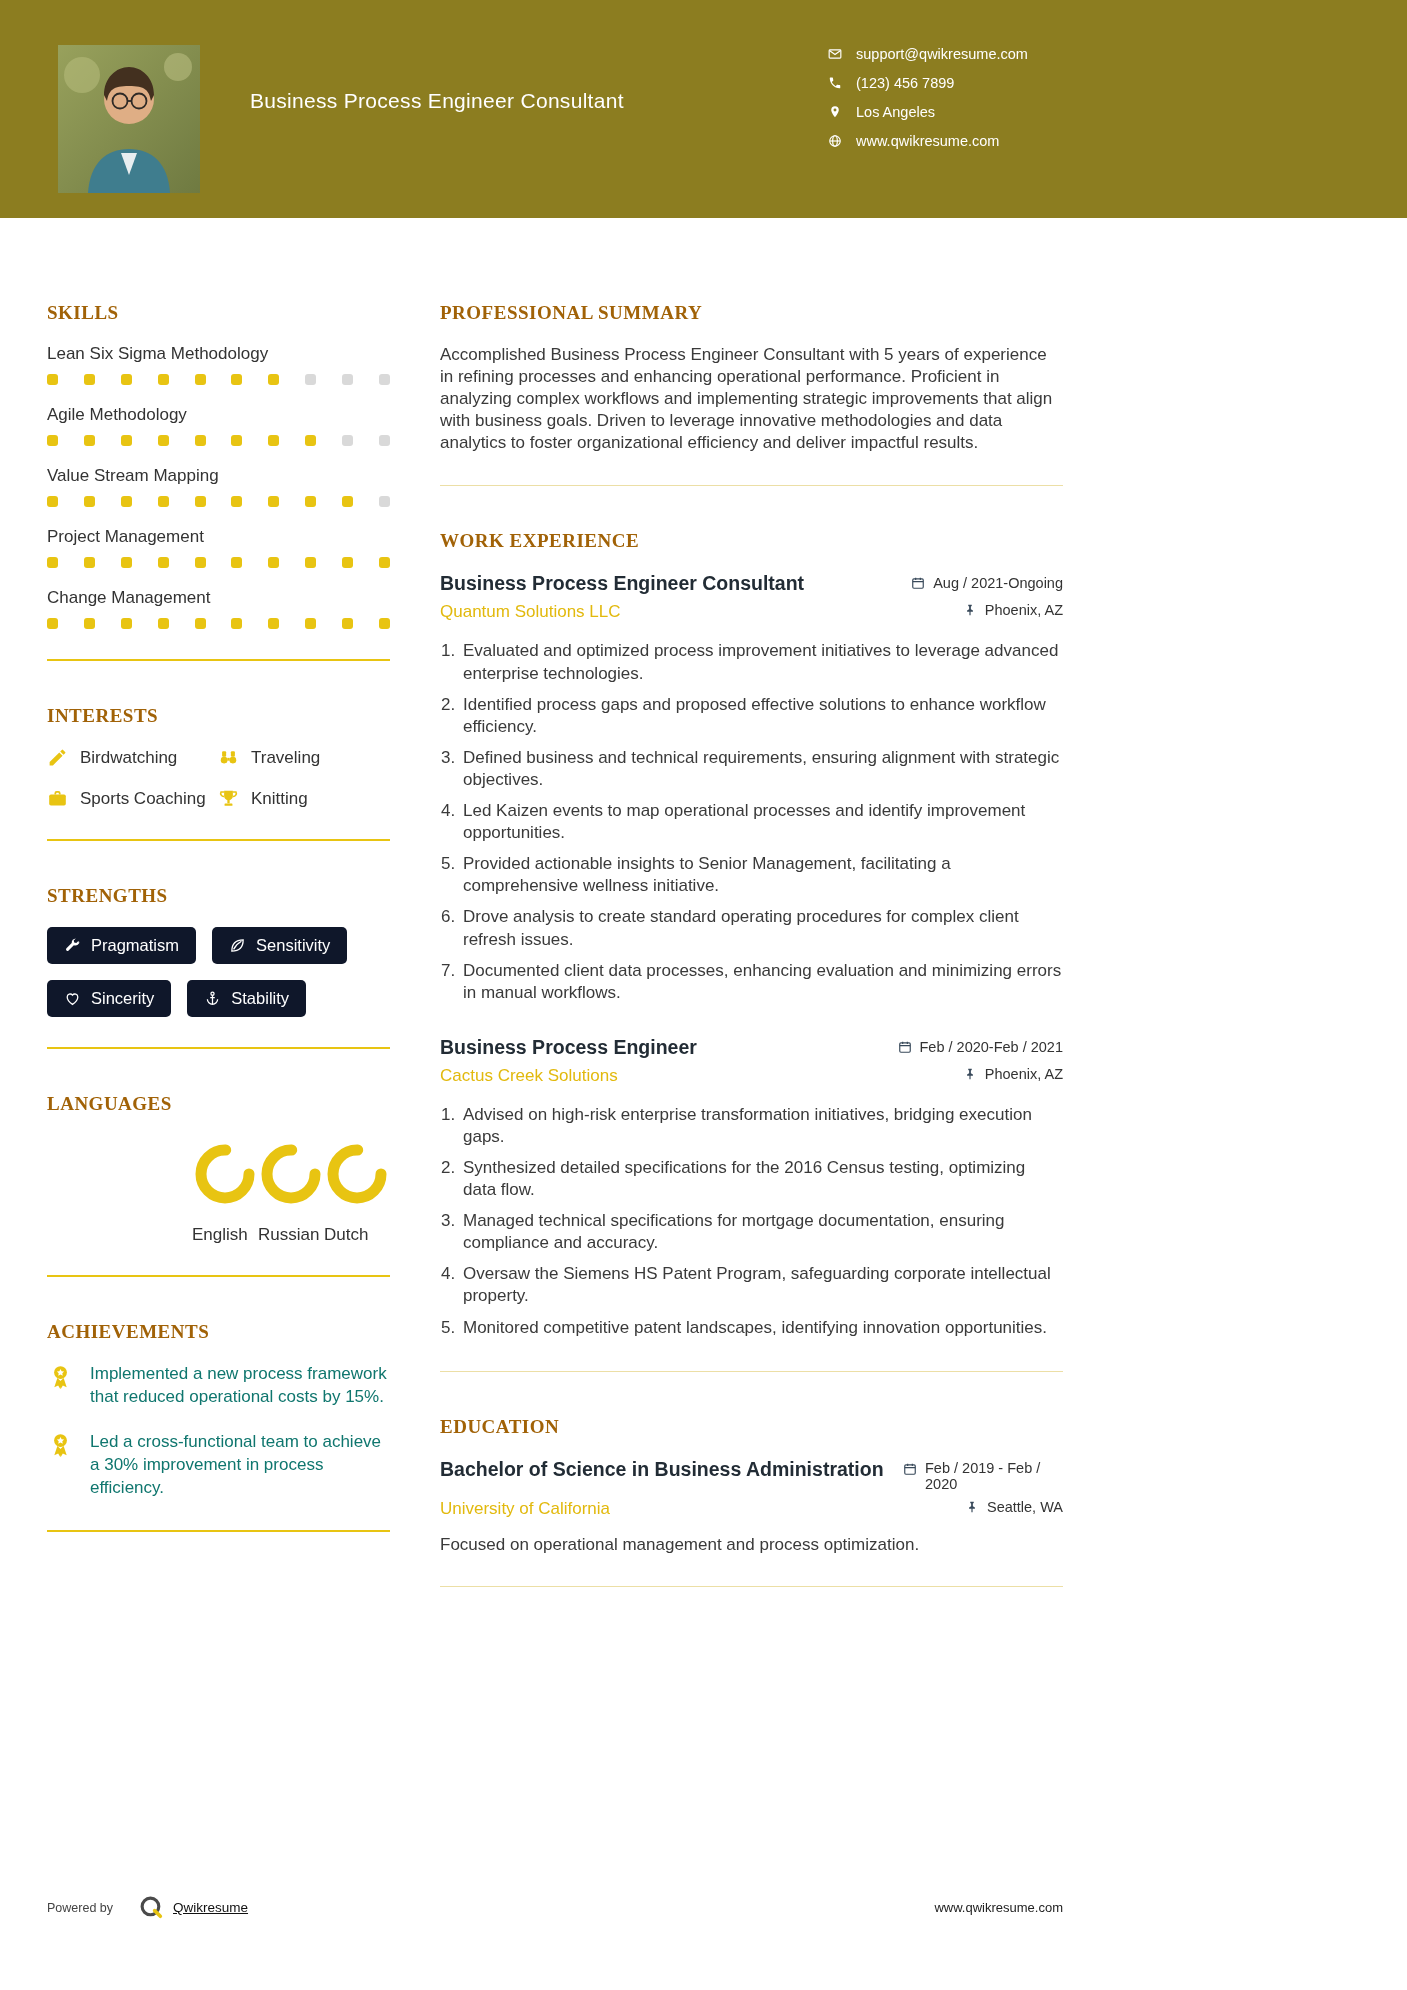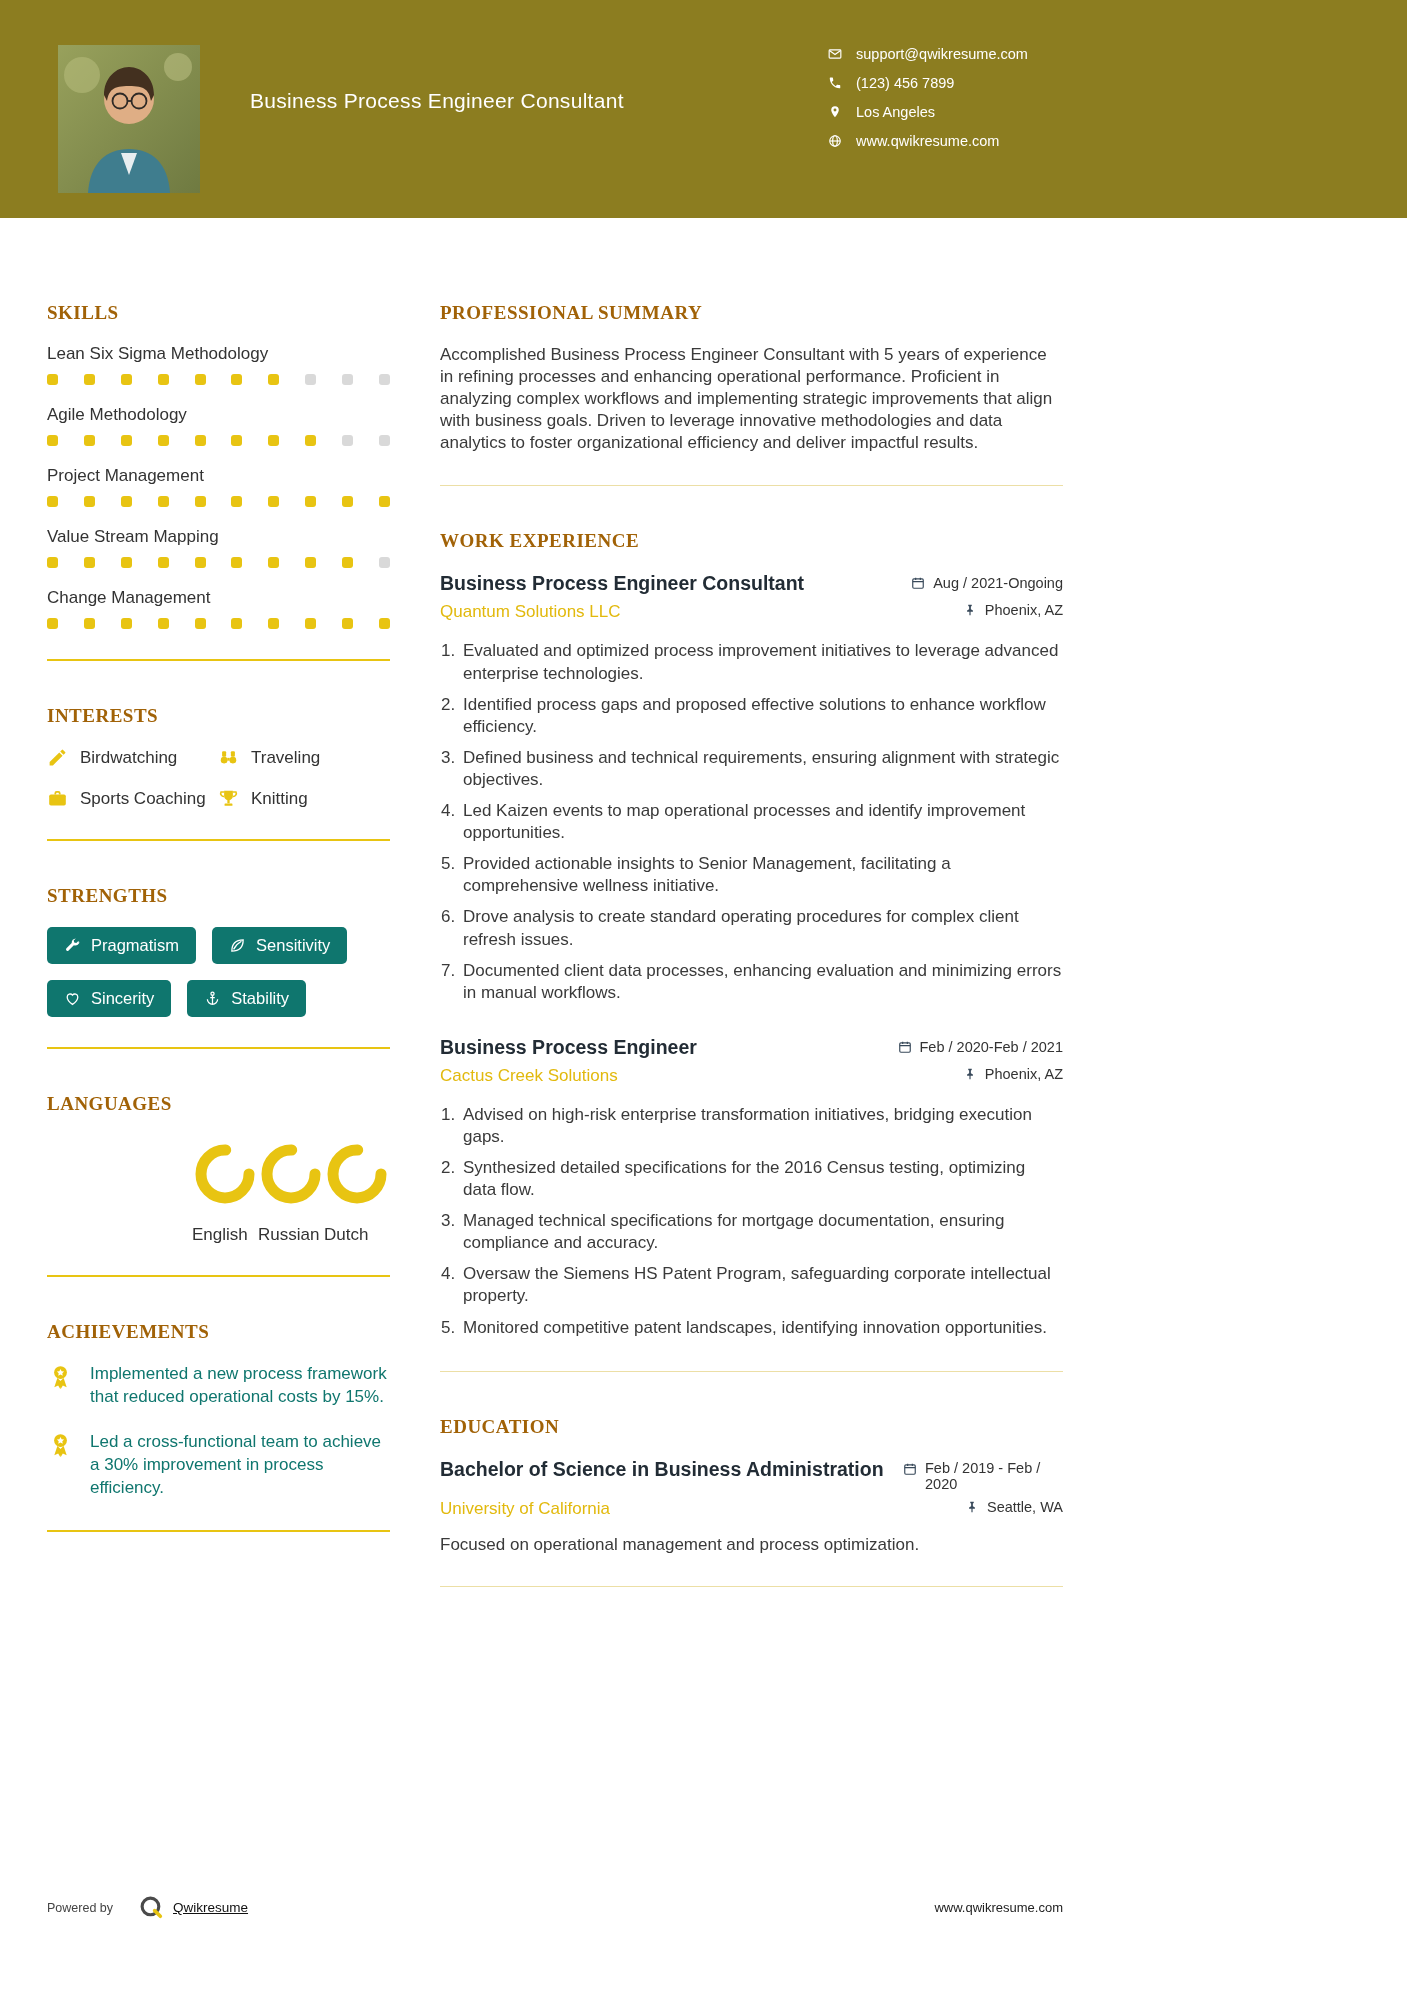--- a/index.html
+++ b/index.html
@@ -57,21 +57,21 @@
   .dot.on { background: #e8c412; }
   .ydiv { border: none; border-top: 2px solid #e8c412; margin: 30px 0 28px 0; }
   
   .int-grid { display: grid; grid-template-columns: 171px auto; row-gap: 20px; }
   .int-item { display: flex; align-items: center; gap: 12px; font-size: 17px; color:#333; }
   .int-item svg { width: 21px; height: 21px; color: #e8c412; flex: none; }
   
   .str-wrap { display: flex; flex-wrap: wrap; gap: 16px; }
   .strength {
     display: inline-flex; align-items: center; gap: 10px;
-    background: #0f766e; color: #fff;
+    background: #0f172a; color: #fff;
     border-radius: 5px; padding: 9px 17px;
     font-size: 16.5px; border: none; cursor: default;
     font-family: inherit;
   }
   .strength svg { width: 17px; height: 17px; }
   
   .langs { display: flex; padding-top: 6px; justify-content: flex-end; }
   .lang { width: 66px; }
   .lang-name { margin-top: 14px; font-size: 17px; color: #333; }
   
@@ -195,47 +195,47 @@
               <span class="dot on"></span>
               <span class="dot on"></span>
               <span class="dot on"></span>
               <span class="dot on"></span>
               <span class="dot on"></span>
               <span class="dot"></span>
               <span class="dot"></span>
             </div>
         </div>
         <div class="skill">
+          <div class="skill-name">Value Stream Mapping</div>
+          <div class="dots">
+              <span class="dot on"></span>
+              <span class="dot on"></span>
+              <span class="dot on"></span>
+              <span class="dot on"></span>
+              <span class="dot on"></span>
+              <span class="dot on"></span>
+              <span class="dot on"></span>
+              <span class="dot on"></span>
+              <span class="dot on"></span>
+              <span class="dot"></span>
+            </div>
+        </div>
+        <div class="skill">
           <div class="skill-name">Project Management</div>
           <div class="dots">
               <span class="dot on"></span>
               <span class="dot on"></span>
               <span class="dot on"></span>
               <span class="dot on"></span>
               <span class="dot on"></span>
               <span class="dot on"></span>
               <span class="dot on"></span>
               <span class="dot on"></span>
               <span class="dot on"></span>
               <span class="dot on"></span>
-            </div>
-        </div>
-        <div class="skill">
-          <div class="skill-name">Value Stream Mapping</div>
-          <div class="dots">
-              <span class="dot on"></span>
-              <span class="dot on"></span>
-              <span class="dot on"></span>
-              <span class="dot on"></span>
-              <span class="dot on"></span>
-              <span class="dot on"></span>
-              <span class="dot on"></span>
-              <span class="dot on"></span>
-              <span class="dot on"></span>
-              <span class="dot"></span>
             </div>
         </div>
         <div class="skill">
           <div class="skill-name">Change Management</div>
           <div class="dots">
               <span class="dot on"></span>
               <span class="dot on"></span>
               <span class="dot on"></span>
               <span class="dot on"></span>
               <span class="dot on"></span>

